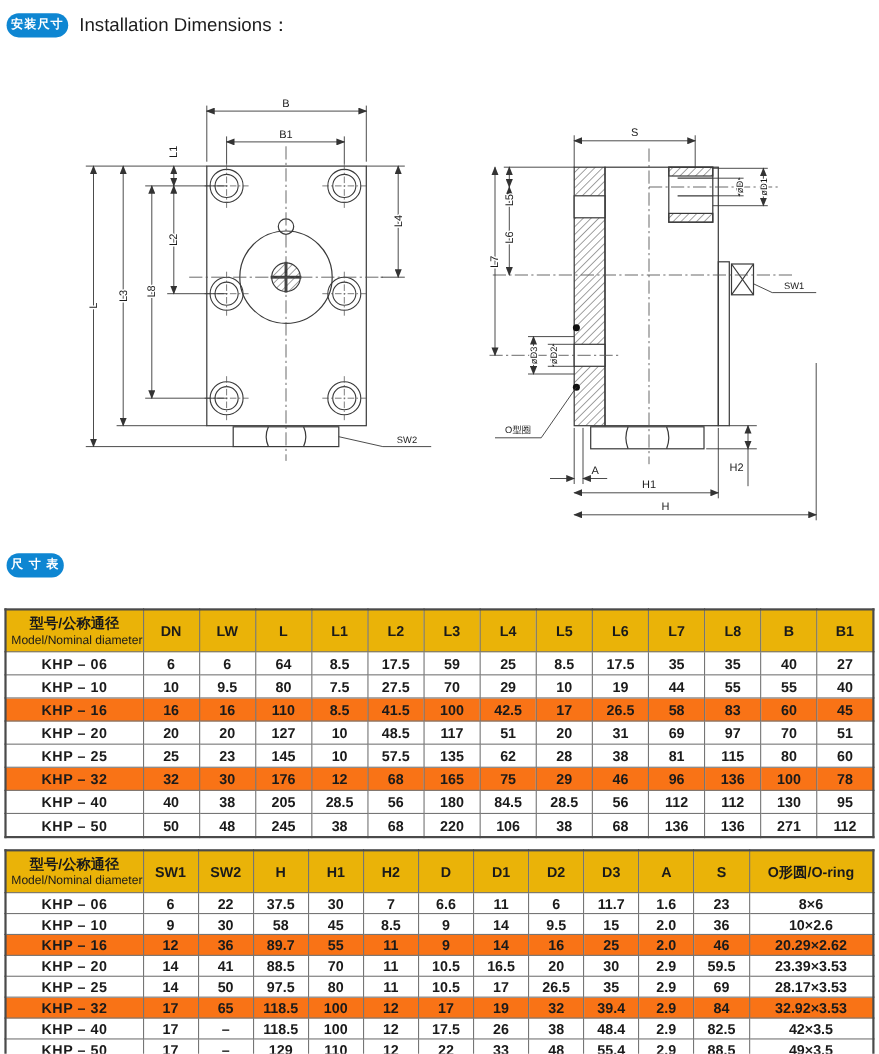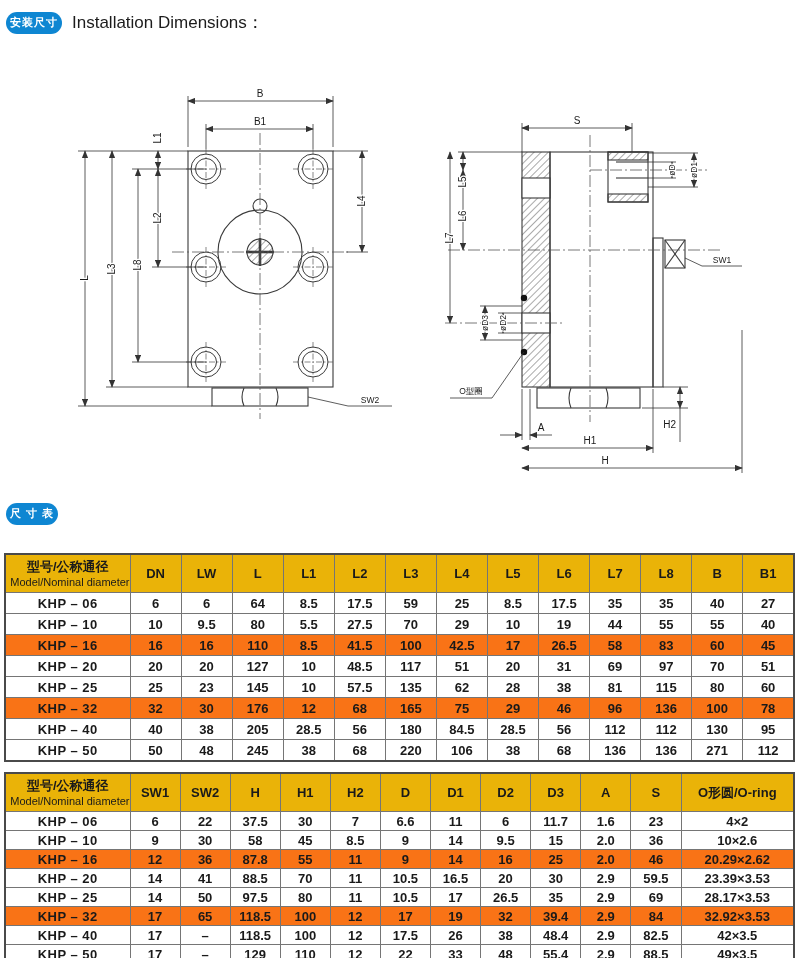--- a/index.html
+++ b/index.html
@@ -292,21 +292,21 @@
           <td class="">35</td>
           <td class="">35</td>
           <td class="">40</td>
           <td class="">27</td>
         </tr>
         <tr>
           <td class="model-td">KHP – 10</td>
           <td class="">10</td>
           <td class="">9.5</td>
           <td class="">80</td>
-          <td class="">5.5</td>
+          <td class="">7.5</td>
           <td class="">27.5</td>
           <td class="">70</td>
           <td class="">29</td>
           <td class="">10</td>
           <td class="">19</td>
           <td class="">44</td>
           <td class="">55</td>
           <td class="">55</td>
           <td class="">40</td>
         </tr>
@@ -454,42 +454,42 @@
           <td class="">22</td>
           <td class="">37.5</td>
           <td class="">30</td>
           <td class="">7</td>
           <td class="">6.6</td>
           <td class="">11</td>
           <td class="">6</td>
           <td class="">11.7</td>
           <td class="">1.6</td>
           <td class="">23</td>
-          <td class="">4×2</td>
+          <td class="">8×6</td>
         </tr>
         <tr>
           <td class="model-td">KHP – 10</td>
           <td class="">9</td>
           <td class="">30</td>
           <td class="">58</td>
           <td class="">45</td>
           <td class="">8.5</td>
           <td class="">9</td>
           <td class="">14</td>
           <td class="">9.5</td>
           <td class="">15</td>
           <td class="">2.0</td>
           <td class="">36</td>
           <td class="">10×2.6</td>
         </tr>
         <tr class="shaded">
           <td class="model-td">KHP – 16</td>
           <td class="">12</td>
           <td class="">36</td>
-          <td class="">87.8</td>
+          <td class="">89.7</td>
           <td class="">55</td>
           <td class="">11</td>
           <td class="">9</td>
           <td class="">14</td>
           <td class="">16</td>
           <td class="">25</td>
           <td class="">2.0</td>
           <td class="">46</td>
           <td class="">20.29×2.62</td>
         </tr>

